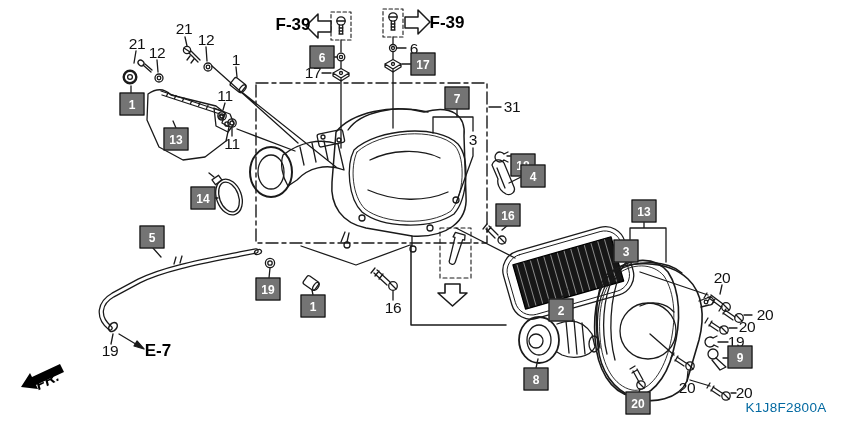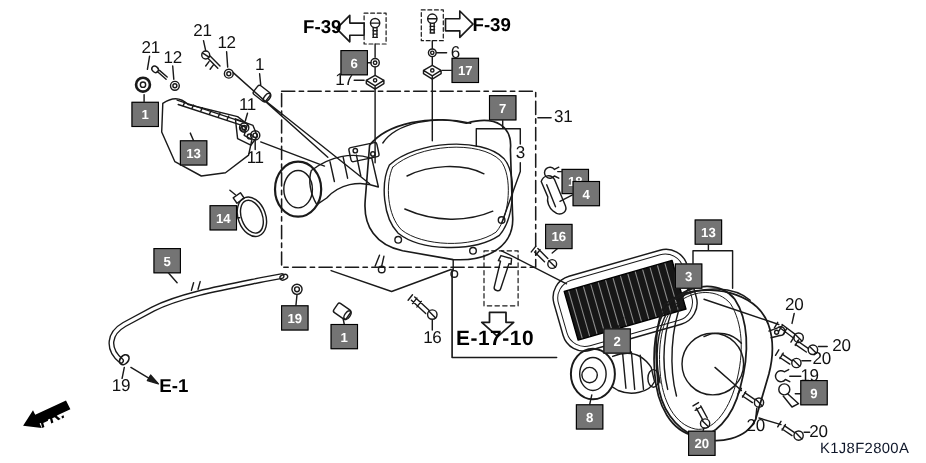--- a/index.html
+++ b/index.html
@@ -12,21 +12,21 @@
     width:23px;height:21px;display:flex;align-items:center;justify-content:center;
     background:var(--callout-fill,#747474);color:var(--callout-text,#fff);
     border:1px solid var(--callout-border,#000);
     font:700 12px "Liberation Sans",sans-serif;}
   .ref-label{position:absolute;transform:translate(-50%,-50%);
     font:700 17px "Liberation Sans",sans-serif;color:#000;white-space:nowrap;}
   .ref-big{font-size:19px;letter-spacing:0.5px;}
   .fr-label{position:absolute;transform:translate(-50%,-50%) rotate(-26deg);
     font:700 italic 15px "Liberation Sans",sans-serif;color:#000;}
   .code-label{position:absolute;transform:translate(-50%,-50%);
-    font:400 13.5px "Liberation Sans",sans-serif;color:#0f172a;letter-spacing:0.3px;}
+    font:400 13.5px "Liberation Sans",sans-serif;color:#0369a1;letter-spacing:0.3px;}
 </style>
 </head>
 <body>
 
 <div id="stage" style="background: rgb(255, 255, 255); --callout-fill: #747474; --callout-text: #ffffff; --callout-border: #000000;">
 
 <svg id="art" width="842" height="421" viewBox="0 0 842 421">
   <g stroke="#1a1a1a" fill="none" stroke-width="1.3" stroke-linecap="round" stroke-linejoin="round">
 
     <rect x="256" y="83" width="231" height="160" stroke-dasharray="12 4 4 4" stroke-width="1.4"></rect>
@@ -292,18 +292,17 @@
       <div class="box-label" style="left: 644px; top: 211px;">13</div>
       <div class="box-label" style="left: 626px; top: 251px;">3</div>
       <div class="box-label" style="left: 561px; top: 310px;">2</div>
       <div class="box-label" style="left: 536px; top: 379px;">8</div>
       <div class="box-label" style="left: 740px; top: 357px;">9</div>
       <div class="box-label" style="left: 638px; top: 403px;">20</div>
     </div>
 
 <div class="ref-label" style="left:293px;top:25px;">F-39</div>
 <div class="ref-label" style="left:447px;top:23px;">F-39</div>
-<div class="ref-label" style="left:158px;top:351px;">E-1</div>
-<div class="ref-label ref-big" style="left:450px;top:309px;">E-17-10</div>
+<div class="ref-label" style="left:158px;top:351px;">E-7</div>
 <div class="fr-label" style="left:47px;top:380px;">FR.</div>
 <div class="code-label" style="left:786px;top:407px;">K1J8F2800A</div>
 
 </div>
 
 </body></html>

